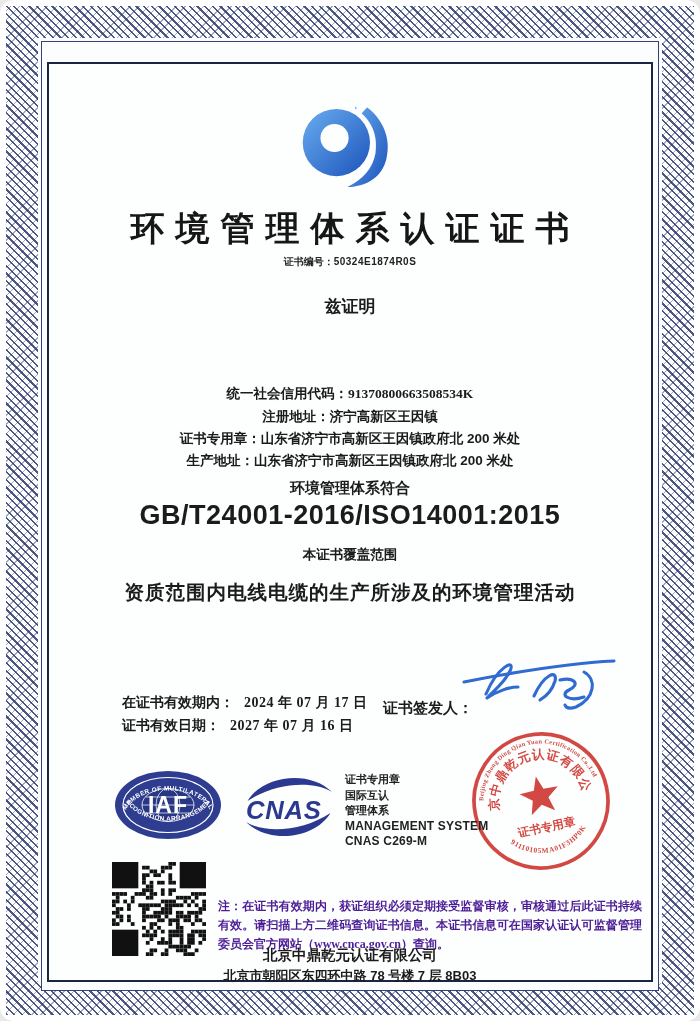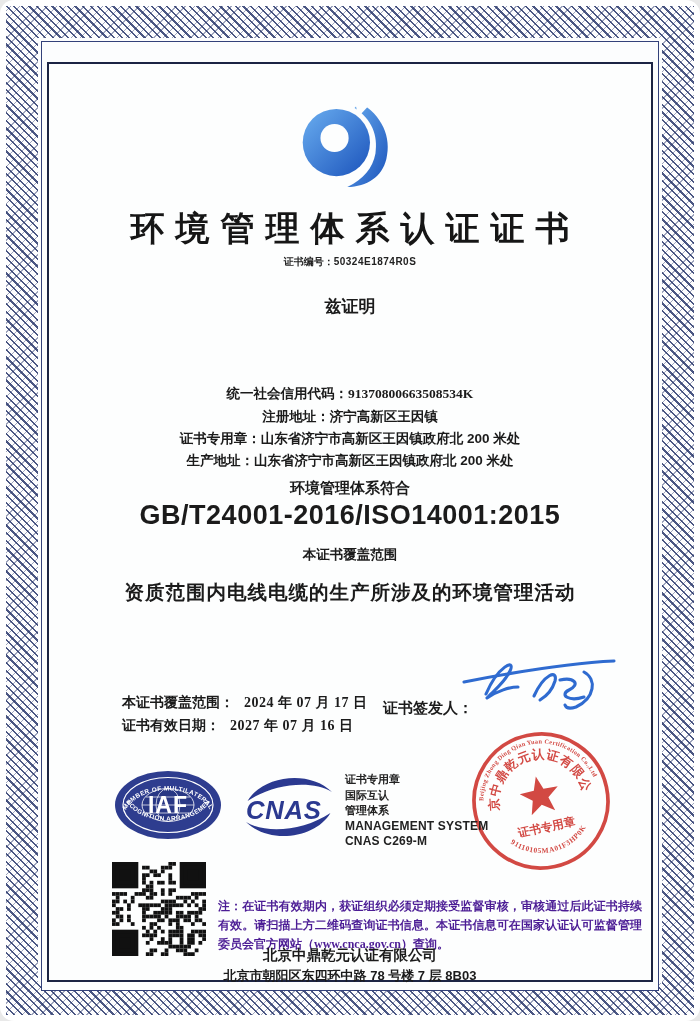--- a/index.html
+++ b/index.html
@@ -113,21 +113,21 @@
     <span>生产地址：</span><span>山东省济宁市高新区王因镇政府北 200 米处</span>
   </div>
 
   <div class="abs center conform">环境管理体系符合</div>
   <div class="abs center standard">GB/T24001-2016/ISO14001:2015</div>
   <div class="abs center scopelabel">本证书覆盖范围</div>
   <div class="abs center scope">资质范围内电线电缆的生产所涉及的环境管理活动</div>
 
   <div class="abs dates">
     <div class="row">
-      <span>本证书覆盖范围：</span><span class="val">2024 年 07 月 17 日</span>
+      <span>在证书有效期内：</span><span class="val">2024 年 07 月 17 日</span>
     </div>
     <div class="row">
       <span>证书有效日期：</span><span class="val">2027 年 07 月 16 日</span>
     </div>
   </div>
 
   <div class="abs signer">证书签发人：</div>
 
   <div class="abs" style="left:458px;top:650px;width:160px;height:65px;">
     <svg viewBox="0 0 160 65" width="160" height="65">

